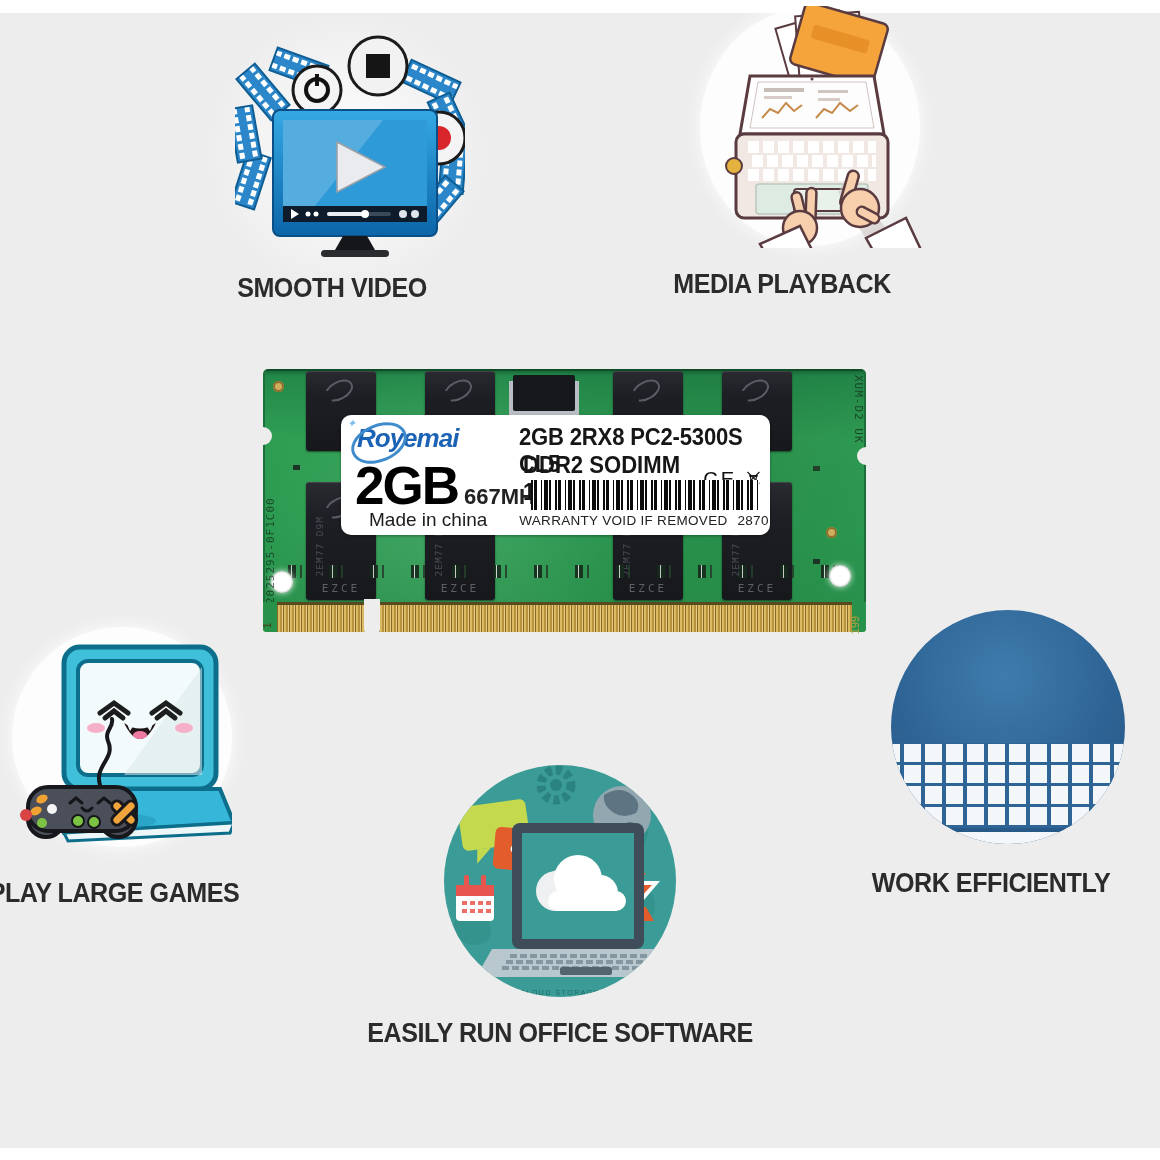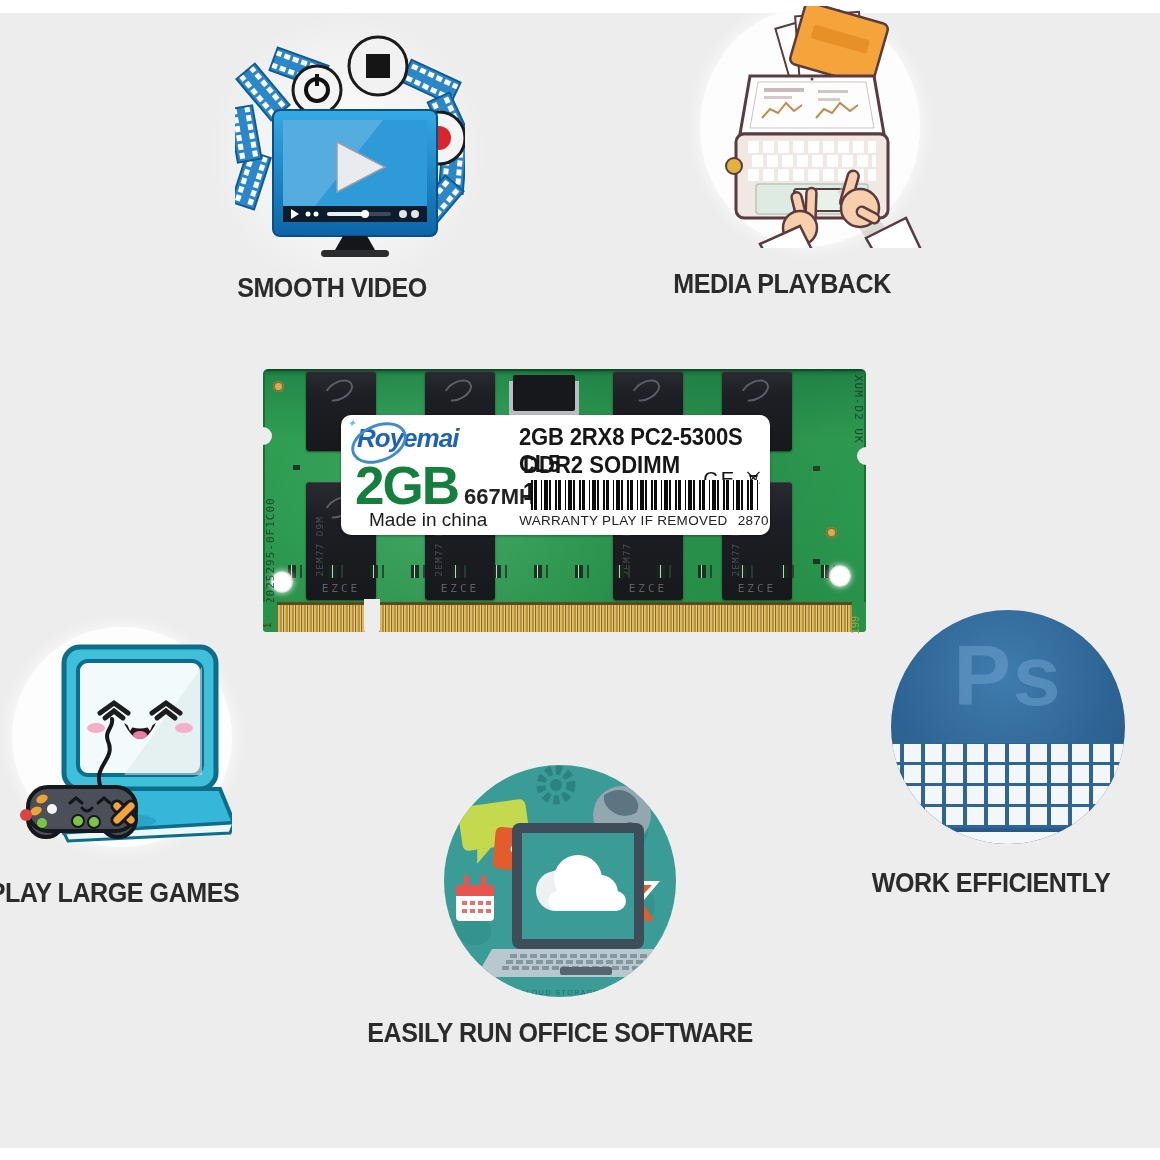--- a/index.html
+++ b/index.html
@@ -70,21 +70,21 @@
                        520px 1px #234028,60px 96px #1d3524,330px 92px #234028,520px 94px #1d3524;}
 
   .label{position:absolute;left:78px;top:46px;width:429px;height:120px;background:#ffffff;border-radius:10px;
          box-shadow:0 1px 3px rgba(0,0,0,.35);z-index:5;}
   .brand-wrap{position:absolute;left:16px;top:8px;height:36px;}
   .brand-ring{position:absolute;left:-7px;top:1px;width:52px;height:32px;border:3.5px solid #3e8ccc;
               border-radius:50%;transform:rotate(-22deg);}
   .brand-spark{position:absolute;left:-10px;top:-6px;font-size:11px;color:#79bbe9;}
   .brand-text{font-style:italic;font-weight:700;font-size:26px;letter-spacing:-1px;color:#1d63b5;}
   .cap-row{position:absolute;left:14px;top:40px;white-space:nowrap;}
-  .cap-big{font-size:53px;font-weight:700;color:#15803d;letter-spacing:-2px;}
+  .cap-big{font-size:53px;font-weight:700;color:#000000;letter-spacing:-2px;}
   .cap-mhz{font-size:22px;font-weight:700;color:#222;margin-left:6px;}
   .origin{position:absolute;left:28px;top:94px;font-size:19px;color:#1c1c1c;}
   .spec1{position:absolute;left:178px;top:9px;font-size:23px;font-weight:700;color:#161616;
          letter-spacing:-0.2px;transform:scaleX(.96);transform-origin:left;}
   .spec2{position:absolute;left:182px;top:37px;font-size:23px;font-weight:700;color:#161616;display:flex;
          align-items:center;gap:10px;transform:scaleX(.96);transform-origin:left;}
   .ce{font-size:21px;font-weight:400;letter-spacing:3px;color:#111;margin-left:8px;}
   .barcode{position:absolute;left:190px;top:65px;width:228px;height:30px;
            background:repeating-linear-gradient(90deg,#0b0b0b 0 2px,#fff 2px 3px,#0b0b0b 3px 6px,#fff 6px 10px,
                       #0b0b0b 10px 11px,#fff 11px 13px,#0b0b0b 13px 17px,#fff 17px 18px,#0b0b0b 18px 20px,#fff 20px 24px);}
@@ -291,21 +291,21 @@
             <polygon points="5,7 13,7 12,16 6,16" fill="none" stroke="#111" stroke-width="1.5"></polygon>
             <line x1="3" y1="7" x2="15" y2="7" stroke="#111" stroke-width="1.5"></line>
             <circle cx="6.5" cy="18" r="1.3" fill="#111"></circle>
               <circle cx="11.5" cy="18" r="1.3" fill="#111"></circle>
             <line x1="1" y1="2" x2="17" y2="17" stroke="#111" stroke-width="1.5"></line>
             <line x1="17" y1="2" x2="1" y2="17" stroke="#111" stroke-width="1.5"></line>
           </svg>
         </div>
         <div class="barcode"></div>
         <div class="warranty">
-          <span>WARRANTY PLAY IF REMOVED</span><b>2870</b>
+          <span>WARRANTY VOID IF REMOVED</span><b>2870</b>
         </div>
       </div>
     </div>
 
     <div class="pins">
       <div class="pins-gold"></div>
       <div class="pin-notch"></div>
       <span class="pin-num first">1</span>
       <span class="pin-num last">199</span>
     </div>
@@ -426,20 +426,19 @@
           <line x1="58" y1="203" x2="212" y2="203"></line>
         </g>
         <rect x="116" y="202" width="52" height="8" rx="2" fill="#55656f"></rect>
       </g>
       <text x="116" y="230" text-anchor="middle" font-size="7" letter-spacing="1.5" fill="#1f6e68">CLOUD STORAGE</text>
     </svg>
   </div>
   <div class="caption" style="left:560px;top:1018px;">EASILY RUN OFFICE SOFTWARE</div>
 
   <div class="circle blue" style="left:891px;top:610px;width:234px;height:234px;">
-    <div class="ps-logo">Ps</div>
     <div class="work-kbd"></div>
     <div class="side-key" style="left:12px;"></div>
     <div class="spacebar"></div>
     <div class="side-key" style="left:196px;"></div>
   </div>
   <div class="caption" style="left:991px;top:868px;">WORK EFFICIENTLY</div>
 </div>
 
 </body></html>

